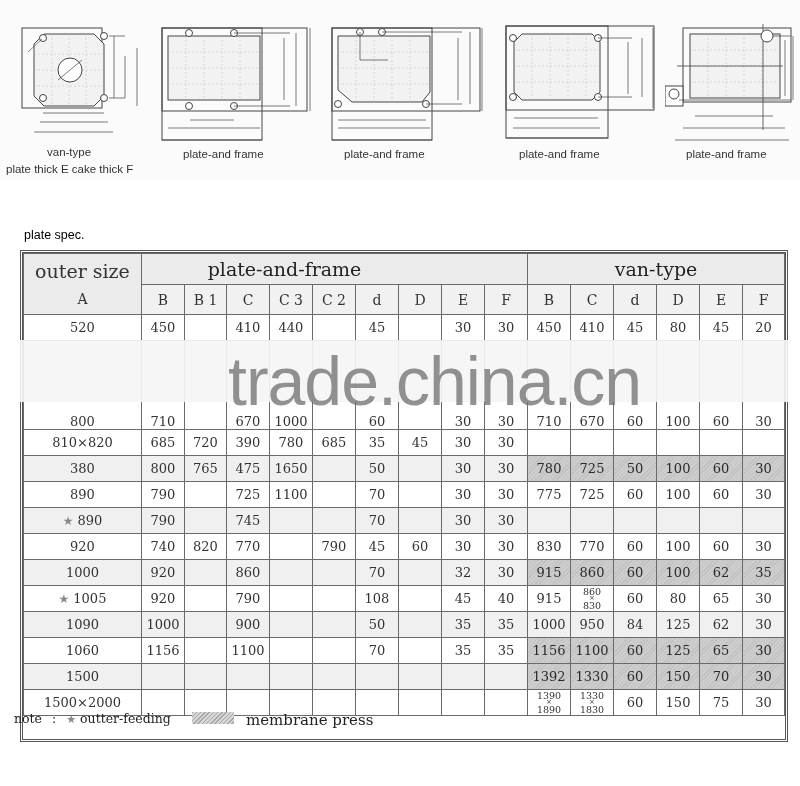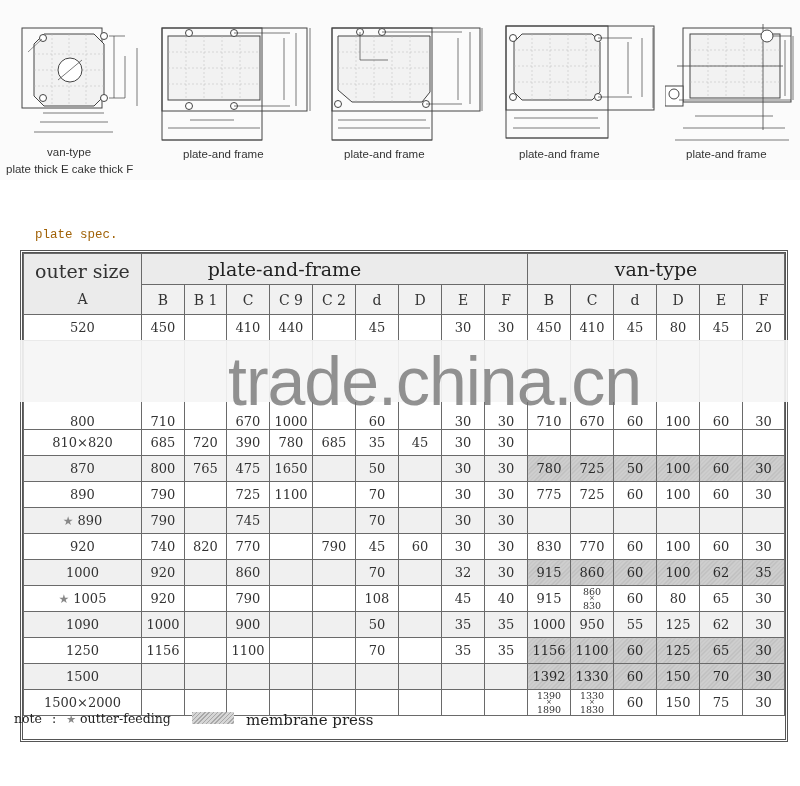--- a/index.html
+++ b/index.html
@@ -2,21 +2,21 @@
 <html><head>
 <meta charset="utf-8">
 <style>
   html, body { margin:0; padding:0; }
   body { width:800px; height:786px; background:#ffffff; position:relative; overflow:hidden;
          font-family:"DejaVu Serif", serif; color:#2a2a2a; }
   .diagrams { position:absolute; left:0; top:0; width:800px; height:180px; background:#fbfbfb; }
   .diag { position:absolute; top:18px; }
   .diag svg { display:block; }
   .cap { position:absolute; font-family:"Liberation Sans", sans-serif; font-size:11.5px; color:#333; white-space:nowrap; }
-  .spec-title { position:absolute; left:35px; top:228px; font-family:Liberation Mono, monospace; font-size:12.5px; color:#a16207; }
+  .spec-title { position:absolute; left:24px; top:228px; font-family:Liberation Sans, sans-serif; font-size:12.5px; color:#000000; }
   .table-wrap { position:absolute; left:20px; top:250px; width:768px; height:492px;
                 border:3px double #555; box-sizing:border-box; background:#fff; }
   table { border-collapse:collapse; table-layout:fixed; width:762px; position:absolute; left:0; top:0; }
   td, th { border:1px solid #6a6a6a; text-align:center; padding:0; font-weight:normal;
            font-family:"DejaVu Serif", serif; font-size:13px; color:#333; overflow:hidden; white-space:nowrap; }
   th.grp { height:30px; font-size:19px; color:#222; background:#ebebeb; }
   th.sub { height:29px; font-size:14px; background:#f1f1f1; }
   th.outer { font-size:19px; background:#ebebeb; line-height:22px; vertical-align:top; padding-top:6px; }
   th.outer .a { display:block; font-size:14px; padding-top:6px; }
   tr.r td { height:25px; }
@@ -234,21 +234,21 @@
           <span style="display:inline-block;margin-left:-100px;">plate-and-frame</span>
         </th>
         <th class="grp" colspan="6">
           <span>van-type</span>
         </th>
       </tr>
       <tr id="subhead">
           <th class="sub">B</th>
           <th class="sub">B 1</th>
           <th class="sub">C</th>
-          <th class="sub">C 9</th>
+          <th class="sub">C 3</th>
           <th class="sub">C 2</th>
           <th class="sub">d</th>
           <th class="sub">D</th>
           <th class="sub">E</th>
           <th class="sub">F</th>
           <th class="sub">B</th>
           <th class="sub">C</th>
           <th class="sub">d</th>
           <th class="sub">D</th>
           <th class="sub">E</th>
@@ -304,21 +304,21 @@
           <td>30</td>
           <td>30</td>
           <td></td>
           <td></td>
           <td></td>
           <td></td>
           <td></td>
           <td></td>
         </tr>
         <tr class="r alt">
-          <td><span>870</span></td>
+          <td><span>380</span></td>
           <td>800</td>
           <td>765</td>
           <td>475</td>
           <td>1650</td>
           <td></td>
           <td>50</td>
           <td></td>
           <td>30</td>
           <td>30</td>
           <td class="mem">780</td>
@@ -428,27 +428,27 @@
           <td></td>
           <td>900</td>
           <td></td>
           <td></td>
           <td>50</td>
           <td></td>
           <td>35</td>
           <td>35</td>
           <td>1000</td>
           <td>950</td>
-          <td>55</td>
+          <td>84</td>
           <td>125</td>
           <td>62</td>
           <td>30</td>
         </tr>
         <tr class="r">
-          <td><span>1250</span></td>
+          <td><span>1060</span></td>
           <td>1156</td>
           <td></td>
           <td>1100</td>
           <td></td>
           <td></td>
           <td>70</td>
           <td></td>
           <td>35</td>
           <td>35</td>
           <td class="mem">1156</td>

